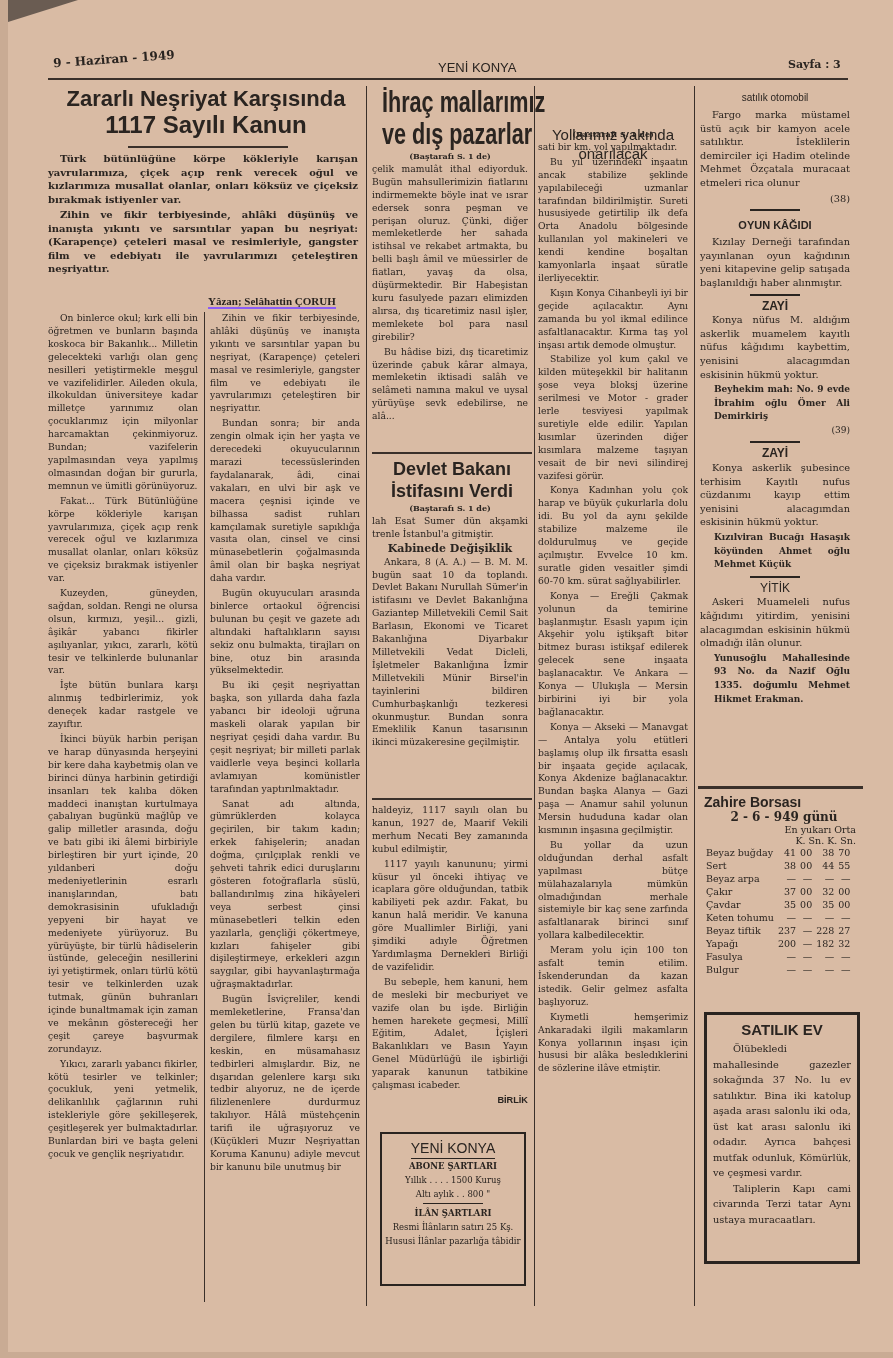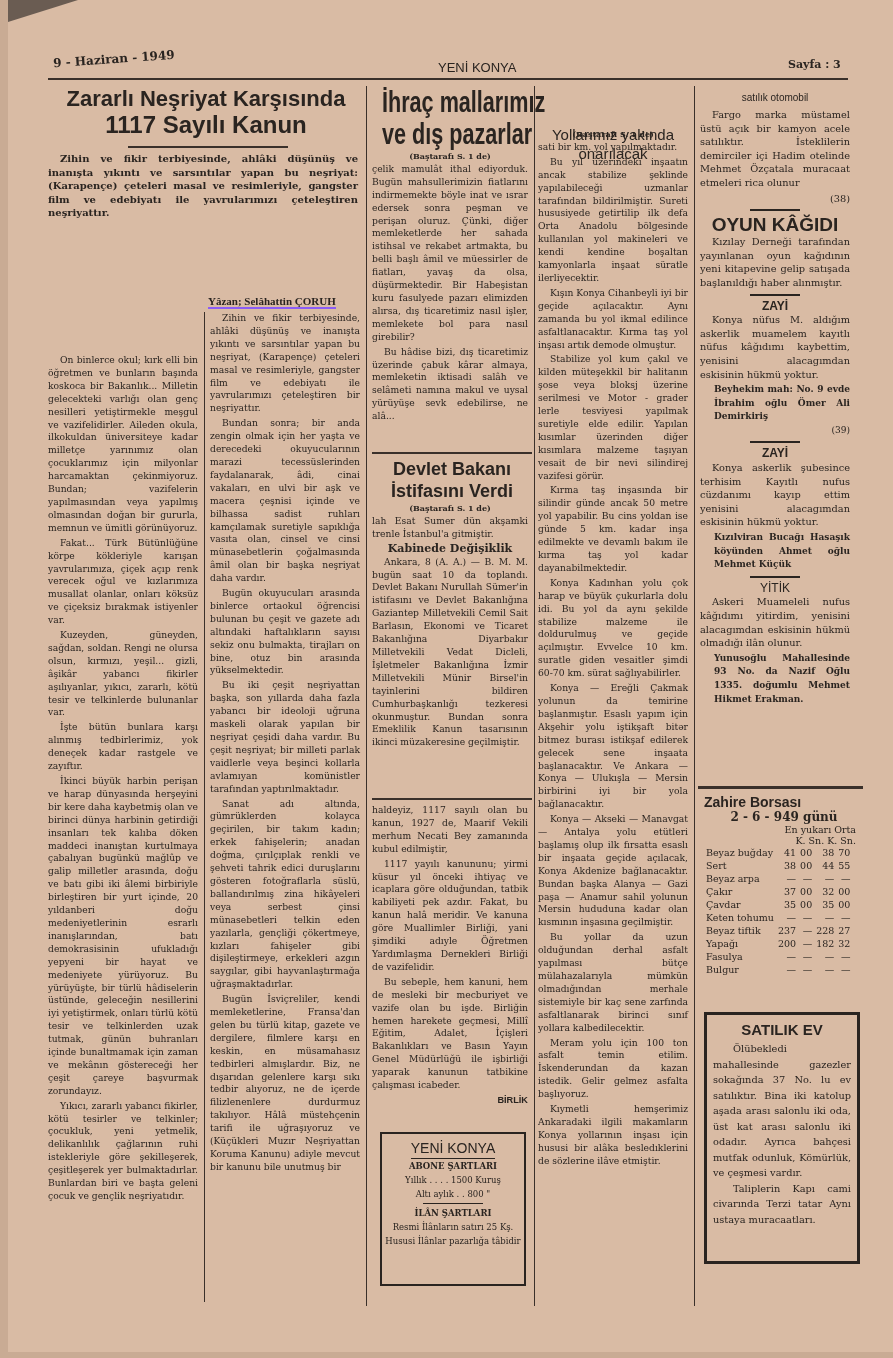--- a/index.html
+++ b/index.html
@@ -32,25 +32,26 @@
   <div class="abs hdr-title">YENİ KONYA</div>
   <div class="abs hdr-page">Sayfa : 3</div>
   <div class="hline" style="left:40px;top:78px;width:800px;height:2px;"></div>
 
   <div class="abs h1" style="left:48px;top:86px;width:300px;font-size:22px;line-height:26px;">
     <div>Zararlı Neşriyat Karşısında</div>
     <div style="font-size:24px;">1117 Sayılı Kanun</div>
   </div>
   <div class="hline" style="left:120px;top:146px;width:160px;height:2px;"></div>
   <div class="col" style="left:40px;top:152px;width:310px;font-size:10px;line-height:13.5px;font-weight:bold;">
+    <p>Türk bütünlüğüne körpe kökleriyle karışan yavrularımıza, çiçek açıp renk verecek oğul ve kızlarımıza musallat olanlar, onları köksüz ve çiçeksiz bırakmak istiyenler var.</p>
     <p>Zihin ve fikir terbiyesinde, ahlâki düşünüş ve inanışta yıkıntı ve sarsıntılar yapan bu neşriyat: (Karapençe) çeteleri masal ve resimleriyle, gangster film ve edebiyatı ile yavrularımızı çeteleştiren neşriyattır.</p>
   </div>
   <div class="abs" style="left:200px;top:295px;font-family:Liberation Serif, serif;font-weight:bold;font-size:11px;border-bottom:2px solid #8b5cf6;">Yâzan; Selâhattin ÇORUH</div>
 
-  <div class="col" style="left:40px;top:312px;width:150px;margin-top:42px;">
+  <div class="col" style="left:40px;top:312px;width:150px;">
     <p>On binlerce okul; kırk elli bin öğretmen ve bunların başında koskoca bir Bakanlık... Milletin gelecekteki varlığı olan genç nesilleri yetiştirmekle meşgul ve vazifelidirler. Aileden okula, ilkokuldan üniversiteye kadar milletçe yarınımız olan çocuklarımız için milyonlar harcamaktan çekinmiyoruz. Bundan; vazifelerin yapılmasından veya yapılmış olmasından doğan bir gururla, memnun ve ümitli görünüyoruz.</p>
     <p>Fakat... Türk Bütünlüğüne körpe kökleriyle karışan yavrularımıza, çiçek açıp renk verecek oğul ve kızlarımıza musallat olanlar, onları köksüz ve çiçeksiz bırakmak istiyenler var.</p>
     <p>Kuzeyden, güneyden, sağdan, soldan. Rengi ne olursa olsun, kırmızı, yeşil... gizli, âşikâr yabancı fikirler aşılıyanlar, yıkıcı, zararlı, kötü tesir ve telkinlerde bulunanlar var.</p>
     <p>İşte bütün bunlara karşı alınmış tedbirlerimiz, yok deneçek kadar rastgele ve zayıftır.</p>
     <p>İkinci büyük harbin perişan ve harap dünyasında herşeyini bir kere daha kaybetmiş olan ve birinci dünya harbinin getirdiği insanları tek kalıba döken maddeci inanıştan kurtulmaya çabalıyan bugünkü mağlûp ve galip milletler arasında, doğu ve batı gibi iki âlemi birbiriyle birleştiren bir yurt içinde, 20 yıldanberi doğu medeniyetlerinin esrarlı inanışlarından, batı demokrasisinin ufukladığı yepyeni bir hayat ve medeniyete yürüyoruz. Bu yürüyüşte, bir türlü hâdiselerin üstünde, geleceğin nesillerini iyi yetiştirmek, onları türlü kötü tesir ve telkinlerden uzak tutmak, günün buhranları içinde bunaltmamak için zaman ve mekânın göstereceği her çeşit çareye başvurmak zorundayız.</p>
     <p>Yıkıcı, zararlı yabancı fikirler, kötü tesirler ve telkinler; çocukluk, yeni yetmelik, delikanlılık çağlarının ruhi istekleriyle göre şekilleşerek, çeşitleşerek yer bulmaktadırlar. Bunlardan biri ve başta geleni çocuk ve gençlik neşriyatıdır.</p>
   </div>
   <div class="vline" style="left:196px;top:312px;height:990px;"></div>
   <div class="col" style="left:202px;top:312px;width:150px;">
     <p>Zihin ve fikir terbiyesinde, ahlâki düşünüş ve inanışta yıkıntı ve sarsıntılar yapan bu neşriyat, (Karapençe) çeteleri masal ve resimleriyle, gangster film ve edebiyatı ile yavrularımızı çeteleştiren bir neşriyattır.</p>
@@ -108,40 +109,39 @@
   <div class="abs h1" style="left:530px;top:88px;width:150px;font-weight:normal;font-size:15px;line-height:19px;margin-top:37px;">
     <div>Yollarımız yakında</div>
     <div>onarılacak</div>
   </div>
   <div class="col" style="left:530px;top:128px;width:150px;">
     <div class="sub">(Baştarafı S. 1 de)</div>
     <p style="text-indent:0">sati bir km. yol yapılmaktadır.</p>
     <p>Bu yıl üzerindeki inşaatın ancak stabilize şeklinde yapılabileceği uzmanlar tarafından bildirilmiştir. Sureti hususiyede getirtilip ilk defa Orta Anadolu bölgesinde kullanılan yol makineleri ve kendi kendine boşaltan kamyonlarla inşaat süratle ilerliyecektir.</p>
     <p>Kışın Konya Cihanbeyli iyi bir geçide açılacaktır. Aynı zamanda bu yol ikmal edilince asfaltlanacaktır. Kırma taş yol inşası artık demode olmuştur.</p>
     <p>Stabilize yol kum çakıl ve kilden müteşekkil bir halitanın şose veya bloksj üzerine serilmesi ve Motor - grader lerle tesviyesi yapılmak suretiyle elde edilir. Yapılan kısımlar üzerinden diğer kısımlara malzeme taşıyan vesait de bir nevi silindirej vazifesi görür.</p>
-    <p>Kırma taş inşasında bir silindir günde ancak 50 metre yol yapabilir. Bu cins yoldan ise günde 5 km. kadar inşa edilmekte ve devamlı bakım ile kırma taş yol kadar dayanabilmektedir.</p>
     <p>Konya Kadınhan yolu çok harap ve büyük çukurlarla dolu idi. Bu yol da aynı şekilde stabilize malzeme ile doldurulmuş ve geçide açılmıştır. Evvelce 10 km. suratle giden vesaitler şimdi 60-70 km. sürat sağlıyabilirler.</p>
     <p>Konya — Ereğli Çakmak yolunun da temirine başlanmıştır. Esaslı yapım için Akşehir yolu iştikşaft bitər bitmez burası istikşaf edilerek gelecek sene inşaata başlanacaktır. Ve Ankara — Konya — Ulukışla — Mersin birbirini iyi bir yola bağlanacaktır.</p>
     <p>Konya — Akseki — Manavgat — Antalya yolu etütleri başlamış olup ilk fırsatta esaslı bir inşaata geçide açılacak, Konya Akdenize bağlanacaktır. Bundan başka Alanya — Gazi paşa — Anamur sahil yolunun Mersin hududuna kadar olan kısmının inşasına geçilmiştir.</p>
     <p>Bu yollar da uzun olduğundan derhal asfalt yapılması bütçe mülahazalarıyla mümkün olmadığından merhale sistemiyle bir kaç sene zarfında asfaltlanarak birinci sınıf yollara kalbedilecektir.</p>
     <p>Meram yolu için 100 ton asfalt temin etilim. İskenderundan da kazan istedik. Gelir gelmez asfalta başlıyoruz.</p>
     <p>Kıymetli hemşerimiz Ankaradaki ilgili makamların Konya yollarının inşası için hususi bir alâka besledıklerini de sözlerine ilâve etmiştir.</p>
   </div>
 
   <div class="vline" style="left:686px;top:86px;height:1220px;"></div>
 
   <div class="col" style="left:692px;top:88px;width:150px;font-size:9.8px;line-height:13.6px;">
     <div>
       <div style="font-family:'Liberation Sans',sans-serif;font-size:10px;line-height:20px;text-align:center;">satılık otomobil</div>
       <p>Fargo marka müstamel üstü açık bir kamyon acele satılıktır. İsteklilerin demirciler içi Hadim otelinde Mehmet Özçatala muracaat etmeleri rica olunur</p>
       <div style="text-align:right">(38)</div>
     </div>
     <div style="width:50px;margin:4px auto;border-top:2px solid #2a2420;"></div>
     <div>
-      <div style="font-family:'Liberation Sans',sans-serif;font-weight:bold;font-size:19px;line-height:20px;text-align:center;">OYUN KÂĞIDI</div>
+      <div style="font-family:'Liberation Sans',sans-serif;font-weight:bold;font-size:11px;line-height:20px;text-align:center;">OYUN KÂĞIDI</div>
       <p>Kızılay Derneği tarafından yayınlanan oyun kağıdının yeni kitapevine gelip satışada başlanıldığı haber alınmıştır.</p>
     </div>
     <div style="width:50px;margin:4px auto;border-top:2px solid #2a2420;"></div>
     <div>
       <div style="font-family:'Liberation Sans',sans-serif;font-weight:bold;font-size:12px;text-align:center;">ZAYİ</div>
       <p>Konya nüfus M. aldığım askerlik muamelem kayıtlı nüfus kâğıdımı kaybettim, yenisini alacagımdan eskisinin hükmü yoktur.</p>
       <div style="padding-left:14px;font-size:9px;font-weight:bold;">Beyhekim mah: No. 9 evde İbrahim oğlu Ömer Ali Demirkiriş</div>
       <div style="text-align:right;font-size:9px;">(39)</div>
     </div>
     <div style="width:50px;margin:4px auto;border-top:2px solid #2a2420;"></div>

